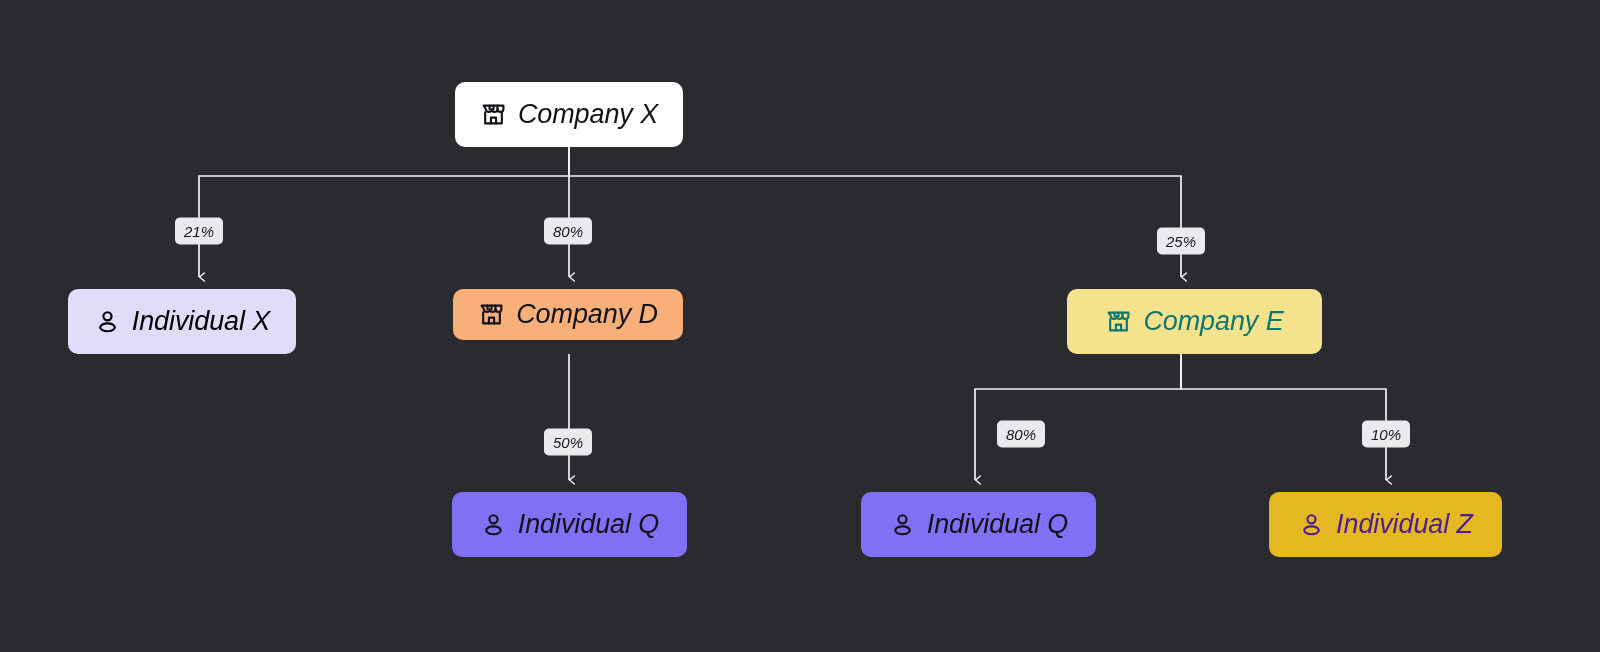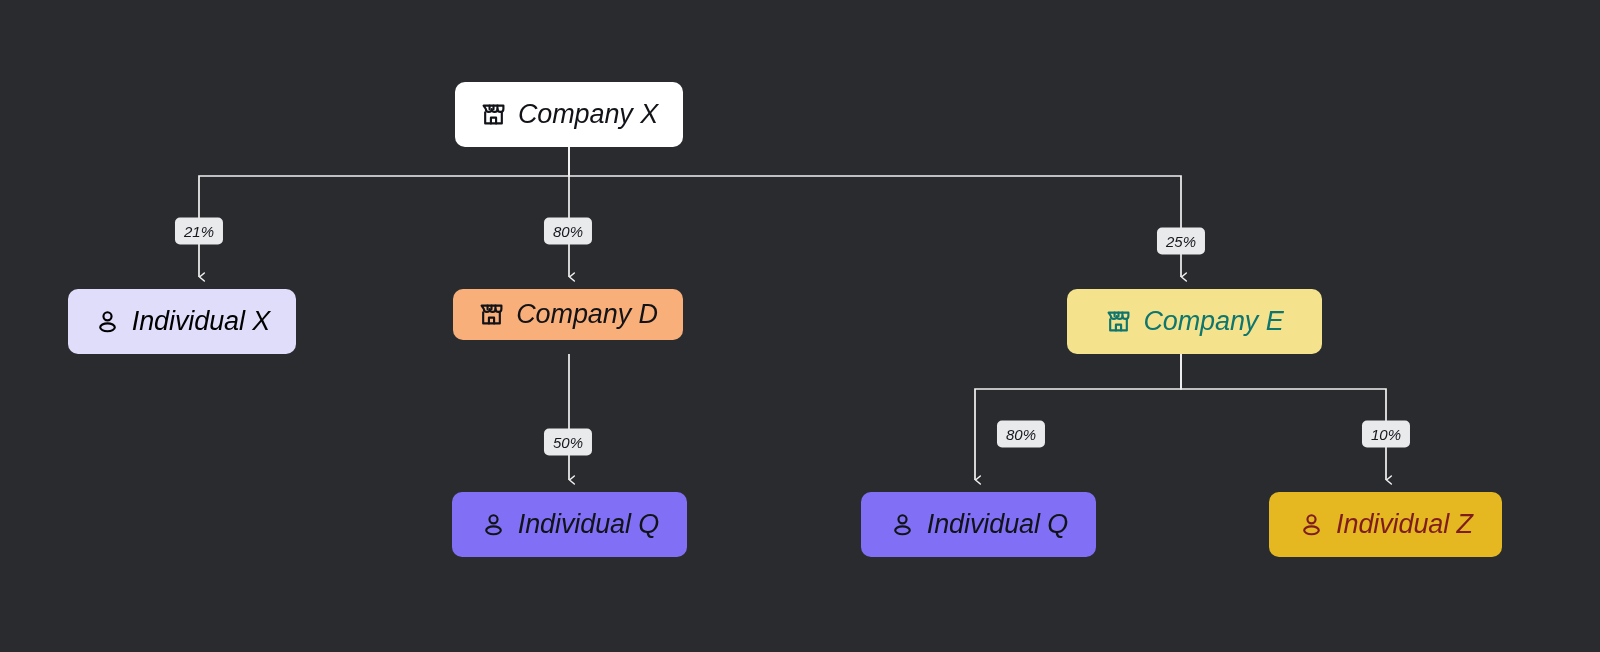--- a/index.html
+++ b/index.html
@@ -137,21 +137,21 @@
       </div>
       <div class="node" style="left: 861px; top: 492px; width: 235px; height: 65px; background: rgb(129, 112, 245); color: rgb(17, 19, 24);">
         <span class="node-icon">
           <svg viewBox="0 0 24 24" width="27" height="27" fill="none" stroke="currentColor" stroke-width="1.9" stroke-linecap="round" stroke-linejoin="round">
             <circle cx="12" cy="7.4" r="3.6"></circle>
             <ellipse cx="12" cy="17.2" rx="6.5" ry="3.5"></ellipse>
           </svg>
         </span>
         <span class="node-label">Individual Q</span>
       </div>
-      <div class="node" style="left: 1269px; top: 492px; width: 233px; height: 65px; background: rgb(229, 184, 34); color: #7f1d1d;">
+      <div class="node" style="left: 1269px; top: 492px; width: 233px; height: 65px; background: rgb(229, 184, 34); color: #4c1d95;">
         <span class="node-icon">
           <svg viewBox="0 0 24 24" width="27" height="27" fill="none" stroke="currentColor" stroke-width="1.9" stroke-linecap="round" stroke-linejoin="round">
             <circle cx="12" cy="7.4" r="3.6"></circle>
             <ellipse cx="12" cy="17.2" rx="6.5" ry="3.5"></ellipse>
           </svg>
         </span>
         <span class="node-label">Individual Z</span>
       </div>
     </div>
   <div id="label-layer">

